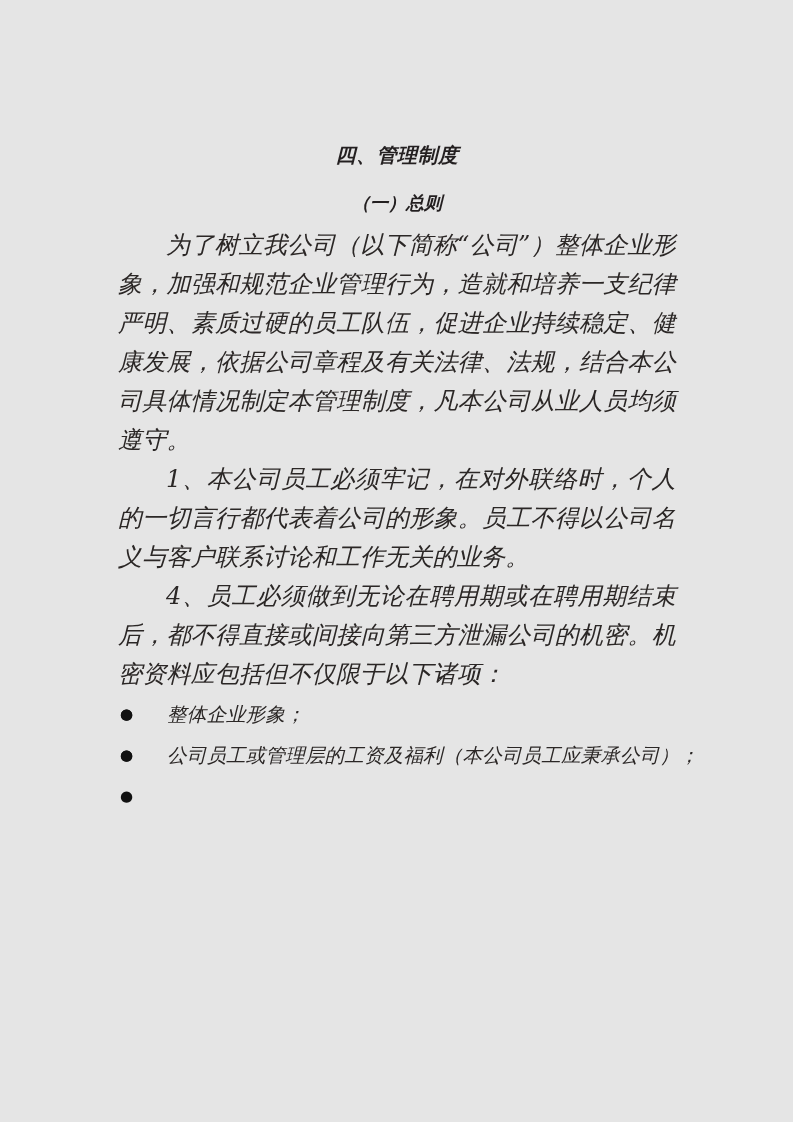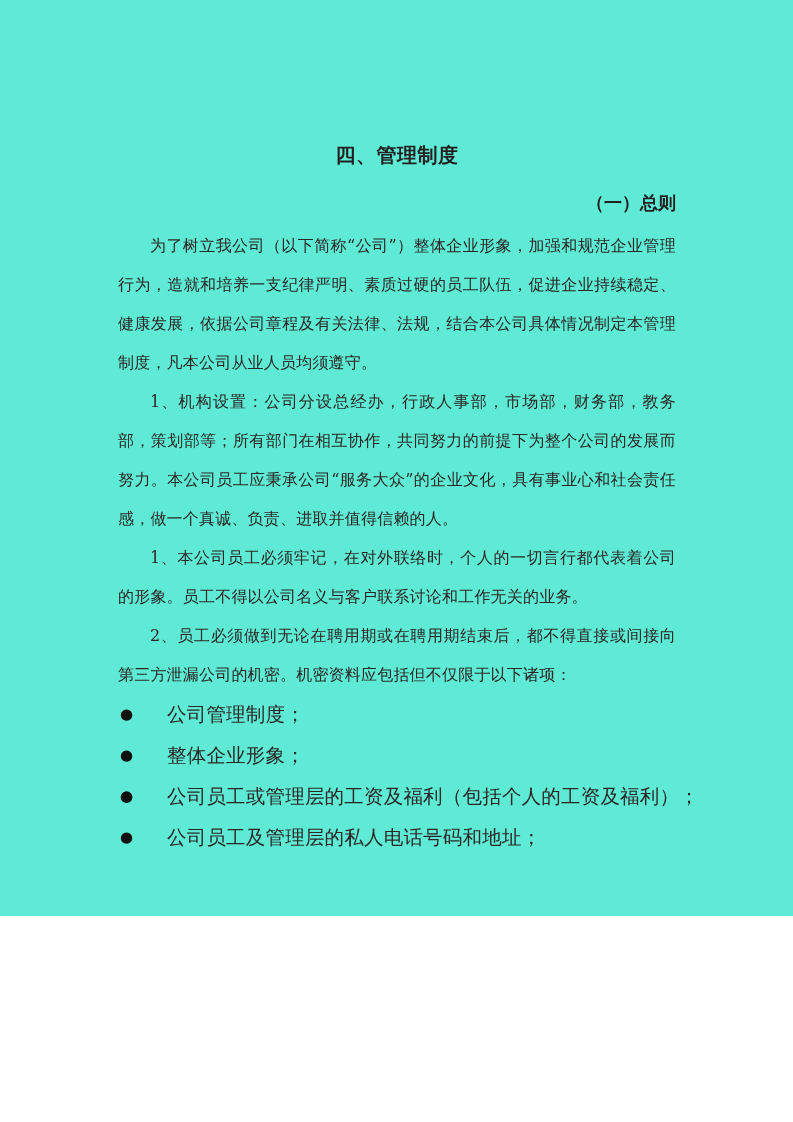--- a/index.html
+++ b/index.html
@@ -11,24 +11,25 @@
     width: 793px;
     height: 1122px;
     font-family: "DejaVu Serif", "Liberation Serif", serif;
     color: #231f20;
     -webkit-font-smoothing: antialiased;
   }
 
   .page {
     position: relative;
     width: 793px;
-    height: 916px;
-    background: #5eead4;
+    height: 1122px;
+    background: #e5e5e5;
     box-sizing: border-box;
     overflow: hidden;
+    font-style: italic;
   }
 
   
   .content {
     position: absolute;
     left: 118px;
     top: 136px;
     width: 558px;
   }
 
@@ -41,28 +42,28 @@
     color: #231f20;
     letter-spacing: 0.5px;
     margin: 0 0 8px 0;
   }
 
   .section-heading {
     font-family: "DejaVu Sans", "Liberation Sans", sans-serif;
     font-weight: bold;
     font-size: 18px;
     line-height: 39px;
-    text-align: right;
+    text-align: center;
     color: #231f20;
     margin: 0 0 4px 0;
   }
 
   .body-para {
     font-family: "DejaVu Serif", "Liberation Serif", serif;
-    font-size: 16px;
+    font-size: 24px;
     line-height: 39px;
     text-align: justify;
     text-justify: inter-ideograph;
     text-indent: 2em;
     color: #2b2726;
     margin: 0;
     letter-spacing: 0.2px;
   }
 
   .bullet-list {
@@ -100,42 +101,39 @@
 
 <div class="page">
   <div class="content">
 
     <h1 class="doc-title">四、管理制度</h1>
 
     <h2 class="section-heading">（一）总则</h2>
 
     <p class="body-para">为了树立我公司（以下简称“公司”）整体企业形象，加强和规范企业管理行为，造就和培养一支纪律严明、素质过硬的员工队伍，促进企业持续稳定、健康发展，依据公司章程及有关法律、法规，结合本公司具体情况制定本管理制度，凡本公司从业人员均须遵守。</p>
 
-    <p class="body-para">1、机构设置：公司分设总经办，行政人事部，市场部，财务部，教务部，策划部等；所有部门在相互协作，共同努力的前提下为整个公司的发展而努力。本公司员工应秉承公司“服务大众”的企业文化，具有事业心和社会责任感，做一个真诚、负责、进取并值得信赖的人。</p>
 
     <p class="body-para">1、本公司员工必须牢记，在对外联络时，个人的一切言行都代表着公司的形象。员工不得以公司名义与客户联系讨论和工作无关的业务。</p>
 
-    <p class="body-para">2、员工必须做到无论在聘用期或在聘用期结束后，都不得直接或间接向第三方泄漏公司的机密。机密资料应包括但不仅限于以下诸项：</p>
+    <p class="body-para">4、员工必须做到无论在聘用期或在聘用期结束后，都不得直接或间接向第三方泄漏公司的机密。机密资料应包括但不仅限于以下诸项：</p>
 
     <ul class="bullet-list">
       <li class="bullet-item">
         <span class="bullet-mark">●</span>
-        <span class="bullet-text">公司管理制度；</span>
       </li>
       <li class="bullet-item">
         <span class="bullet-mark">●</span>
         <span class="bullet-text">整体企业形象；</span>
       </li>
       <li class="bullet-item">
         <span class="bullet-mark">●</span>
       </li>
       <li class="bullet-item">
         <span class="bullet-mark">●</span>
-        <span class="bullet-text">公司员工或管理层的工资及福利（包括个人的工资及福利）；</span>
+        <span class="bullet-text">公司员工或管理层的工资及福利（本公司员工应秉承公司）；</span>
       </li>
       <li class="bullet-item">
         <span class="bullet-mark">●</span>
-        <span class="bullet-text">公司员工及管理层的私人电话号码和地址；</span>
       </li>
     </ul>
 
   </div>
 </div>
 
 </body></html>

